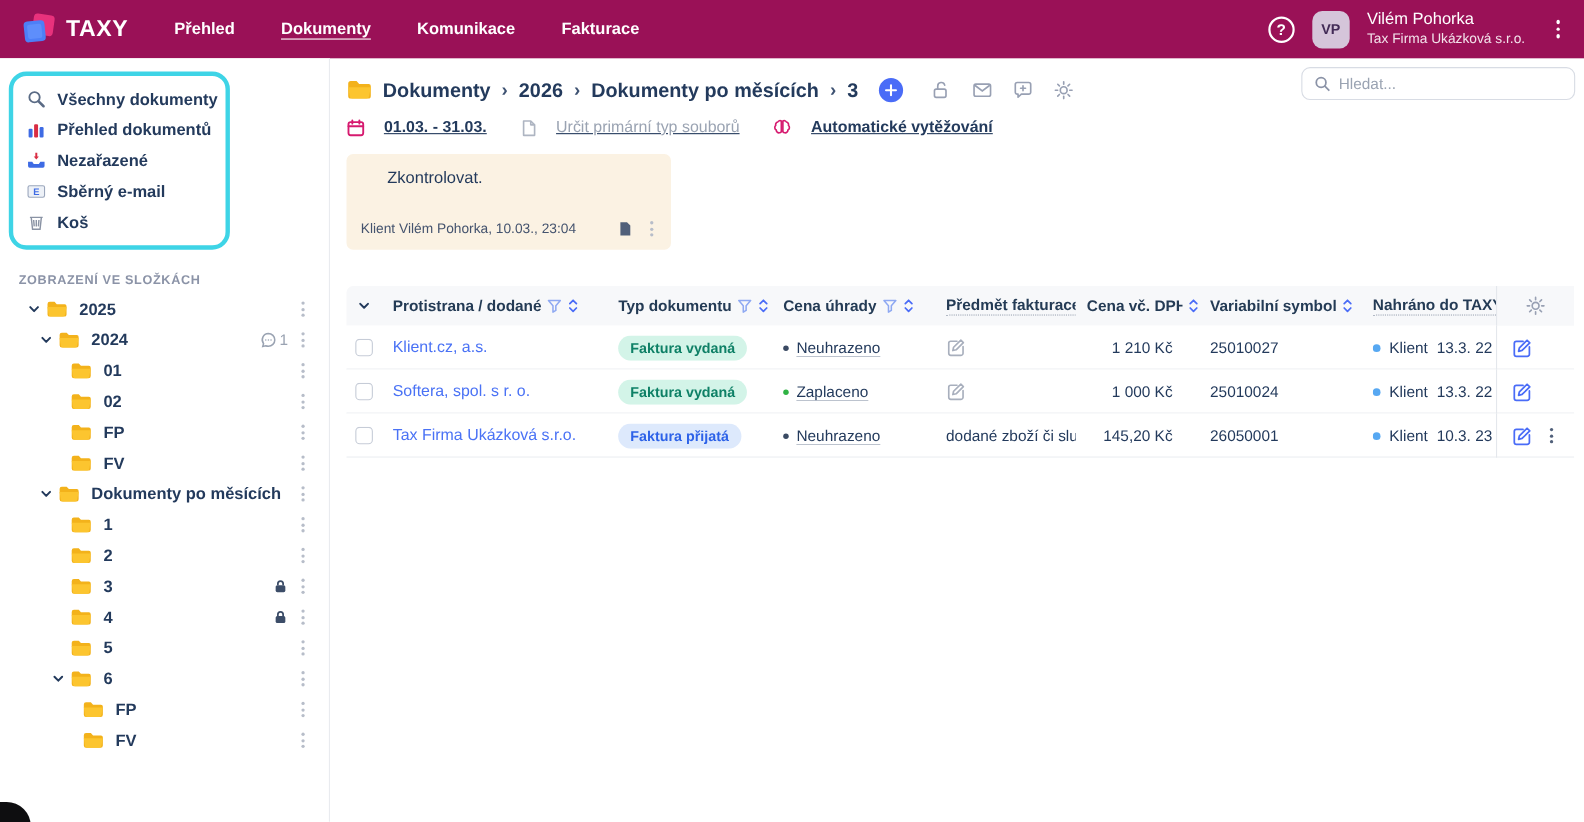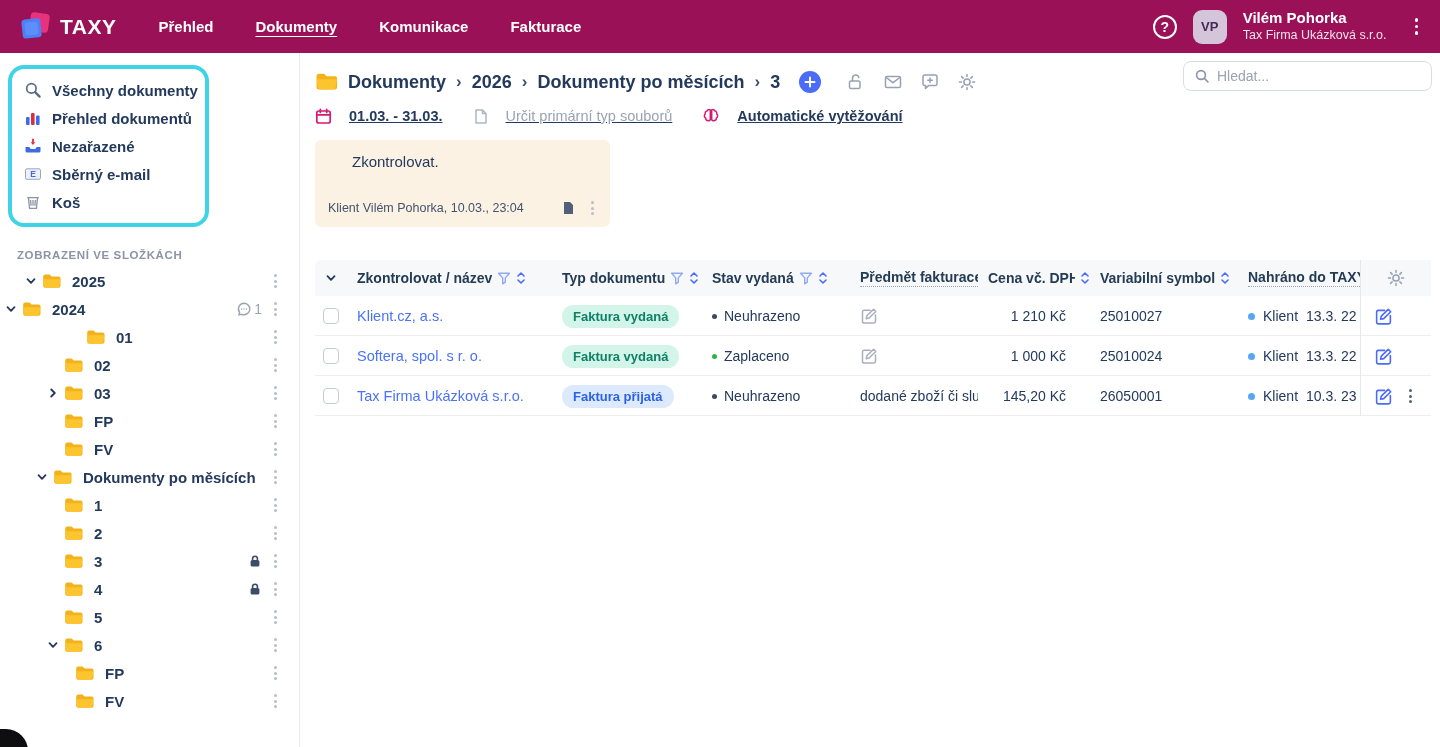--- a/index.html
+++ b/index.html
@@ -9,21 +9,21 @@
   .topbar { position:absolute; top:0; left:0; right:0; height:53px; background:#9A1157; display:flex; align-items:center; color:#fff; }
   .brand { display:flex; align-items:center; gap:8px; padding:0 14px 0 18px; }
   .brand-name { font-size:21px; font-weight:800; letter-spacing:.5px; }
   .topnav { display:flex; align-items:center; gap:42px; margin-left:28px; }
   .topnav .nav-item { color:#fff; font-size:15px; font-weight:600; text-decoration:none; cursor:pointer; }
   .topnav .nav-item.active { font-weight:800; text-decoration:underline; text-underline-offset:4px; }
   .topbar-right { margin-left:auto; display:flex; align-items:center; gap:16px; padding-right:16px; }
   .help-btn { width:24px; height:24px; border:2px solid #fff; border-radius:50%; display:flex; align-items:center; justify-content:center; font-size:14px; font-weight:700; cursor:pointer; }
   .avatar { width:34px; height:34px; border-radius:9px; background:#D5C5DA; color:#432B57; display:flex; align-items:center; justify-content:center; font-size:13px; font-weight:700; }
   .user-block { line-height:1.25; }
-  .user-name { font-size:15px; font-weight:700; }
+  .user-name { font-size:15px; font-weight:400; }
   .user-company { font-size:12.5px; color:rgba(255,255,255,.88); }
   .kebab-light { display:flex; flex-direction:column; gap:3px; padding:4px 6px; cursor:pointer; margin-left:6px; }
   .kebab-light i { width:3.5px; height:3.5px; border-radius:50%; background:#fff; }
 
   
   .sidebar { position:absolute; top:53px; left:0; width:300px; bottom:0; border-right:1px solid #E9EBEF; overflow:hidden; background:#fff; }
   .quick-box { margin:12px 8px 0 8px; border:4px solid #3ED4E6; border-radius:16px; padding:7px 12px; width:201px; background:#fff; }
   .quick-item { height:28px; display:flex; align-items:center; gap:10px; cursor:pointer; }
   .quick-item .q-icon { width:18px; height:18px; flex:0 0 18px; display:flex; }
   .quick-item .q-label { font-size:15px; font-weight:700; color:#233A5C; white-space:nowrap; }
@@ -200,21 +200,21 @@
         </span>
         <span class="tr-label">2025</span>
         <span class="tr-right">
           <span class="kebab-gray">
             <i></i>
             <i></i>
             <i></i>
           </span>
         </span>
       </div>
-      <div class="tree-row" style="">
+      <div class="tree-row" style="padding-left: 31px;">
         <span class="tr-chevron">
           <svg width="12" height="12" viewBox="0 0 12 12" fill="none" stroke="#233A5C" stroke-width="1.8" stroke-linecap="round" stroke-linejoin="round">
             <path d="M2.5 4.2 L6 7.8 L9.5 4.2"></path>
           </svg>
         </span>
         <span class="tr-folder">
           <svg width="20" height="16" viewBox="0 0 20 16">
             <path d="M1.2 3.4 a2 2 0 0 1 2-2 h4.4 l2 2.2 h7.2 a1.7 1.7 0 0 1 1.7 1.7 v7.5 a2 2 0 0 1-2 2 H3.2 a2 2 0 0 1-2-2 Z" fill="#F3B21B"></path>
             <path d="M1.2 6.2 h17.3 l-1.3 6.8 a2 2 0 0 1-2 1.8 H4.3 a2 2 0 0 1-2-1.7 Z" fill="#FCC52F"></path>
           </svg>
@@ -230,21 +230,21 @@
             </svg>
             <span>1</span>
           </span>
           <span class="kebab-gray">
             <i></i>
             <i></i>
             <i></i>
           </span>
         </span>
       </div>
-      <div class="tree-row" style="padding-left: 64px;">
+      <div class="tree-row" style="padding-left: 42px;">
         <span class="tr-chevron"></span>
         <span class="tr-folder">
           <svg width="20" height="16" viewBox="0 0 20 16">
             <path d="M1.2 3.4 a2 2 0 0 1 2-2 h4.4 l2 2.2 h7.2 a1.7 1.7 0 0 1 1.7 1.7 v7.5 a2 2 0 0 1-2 2 H3.2 a2 2 0 0 1-2-2 Z" fill="#F3B21B"></path>
             <path d="M1.2 6.2 h17.3 l-1.3 6.8 a2 2 0 0 1-2 1.8 H4.3 a2 2 0 0 1-2-1.7 Z" fill="#FCC52F"></path>
           </svg>
         </span>
         <span class="tr-label">01</span>
         <span class="tr-right">
           <span class="kebab-gray">
@@ -256,41 +256,20 @@
       </div>
       <div class="tree-row" style="padding-left: 42px;">
         <span class="tr-chevron"></span>
         <span class="tr-folder">
           <svg width="20" height="16" viewBox="0 0 20 16">
             <path d="M1.2 3.4 a2 2 0 0 1 2-2 h4.4 l2 2.2 h7.2 a1.7 1.7 0 0 1 1.7 1.7 v7.5 a2 2 0 0 1-2 2 H3.2 a2 2 0 0 1-2-2 Z" fill="#F3B21B"></path>
             <path d="M1.2 6.2 h17.3 l-1.3 6.8 a2 2 0 0 1-2 1.8 H4.3 a2 2 0 0 1-2-1.7 Z" fill="#FCC52F"></path>
           </svg>
         </span>
         <span class="tr-label">02</span>
-        <span class="tr-right">
-          <span class="kebab-gray">
-            <i></i>
-            <i></i>
-            <i></i>
-          </span>
-        </span>
-      </div>
-      <div class="tree-row" style="padding-left: 42px;">
-        <span class="tr-chevron">
-          <svg width="12" height="12" viewBox="0 0 12 12" fill="none" stroke="#233A5C" stroke-width="1.8" stroke-linecap="round" stroke-linejoin="round">
-            <path d="M4.2 2.5 L7.8 6 L4.2 9.5"></path>
-          </svg>
-        </span>
-        <span class="tr-folder">
-          <svg width="20" height="16" viewBox="0 0 20 16">
-            <path d="M1.2 3.4 a2 2 0 0 1 2-2 h4.4 l2 2.2 h7.2 a1.7 1.7 0 0 1 1.7 1.7 v7.5 a2 2 0 0 1-2 2 H3.2 a2 2 0 0 1-2-2 Z" fill="#F3B21B"></path>
-            <path d="M1.2 6.2 h17.3 l-1.3 6.8 a2 2 0 0 1-2 1.8 H4.3 a2 2 0 0 1-2-1.7 Z" fill="#FCC52F"></path>
-          </svg>
-        </span>
-        <span class="tr-label">03</span>
         <span class="tr-right">
           <span class="kebab-gray">
             <i></i>
             <i></i>
             <i></i>
           </span>
         </span>
       </div>
       <div class="tree-row" style="padding-left: 42px;">
         <span class="tr-chevron"></span>
@@ -613,21 +592,21 @@
   </div>
 
   <div class="table">
     <div class="t-head" id="tHead">
         <div class="th" style="justify-content:center;padding-left:0">
           <svg width="12" height="12" viewBox="0 0 12 12" fill="none" stroke="#233A5C" stroke-width="1.8" stroke-linecap="round" stroke-linejoin="round">
             <path d="M2.5 4.2 L6 7.8 L9.5 4.2"></path>
           </svg>
         </div>
         <div class="th">
-          <span class="th-label">Zkontrolovat / název</span>
+          <span class="th-label">Protistrana / dodané</span>
           <span style="display:flex;flex:none">
             <svg width="14" height="14" viewBox="0 0 14 14" fill="none" stroke="#8FA9F2" stroke-width="1.4" stroke-linejoin="round">
               <path d="M1.6 2.2 h10.8 L8.3 6.9 v4.3 l-2.6 1.6 V6.9 Z"></path>
             </svg>
           </span>
           <span style="display:flex;flex:none">
             <svg width="10" height="14" viewBox="0 0 10 14" fill="none" stroke="#4A6CF7" stroke-width="1.6" stroke-linecap="round" stroke-linejoin="round">
               <path d="M2 5 L5 2 L8 5"></path>
               <path d="M2 9 L5 12 L8 9"></path>
             </svg>
@@ -641,21 +620,21 @@
             </svg>
           </span>
           <span style="display:flex;flex:none">
             <svg width="10" height="14" viewBox="0 0 10 14" fill="none" stroke="#4A6CF7" stroke-width="1.6" stroke-linecap="round" stroke-linejoin="round">
               <path d="M2 5 L5 2 L8 5"></path>
               <path d="M2 9 L5 12 L8 9"></path>
             </svg>
           </span>
         </div>
         <div class="th">
-          <span class="th-label">Stav vydaná</span>
+          <span class="th-label">Cena úhrady</span>
           <span style="display:flex;flex:none">
             <svg width="14" height="14" viewBox="0 0 14 14" fill="none" stroke="#8FA9F2" stroke-width="1.4" stroke-linejoin="round">
               <path d="M1.6 2.2 h10.8 L8.3 6.9 v4.3 l-2.6 1.6 V6.9 Z"></path>
             </svg>
           </span>
           <span style="display:flex;flex:none">
             <svg width="10" height="14" viewBox="0 0 10 14" fill="none" stroke="#4A6CF7" stroke-width="1.6" stroke-linecap="round" stroke-linejoin="round">
               <path d="M2 5 L5 2 L8 5"></path>
               <path d="M2 9 L5 12 L8 9"></path>
             </svg>

